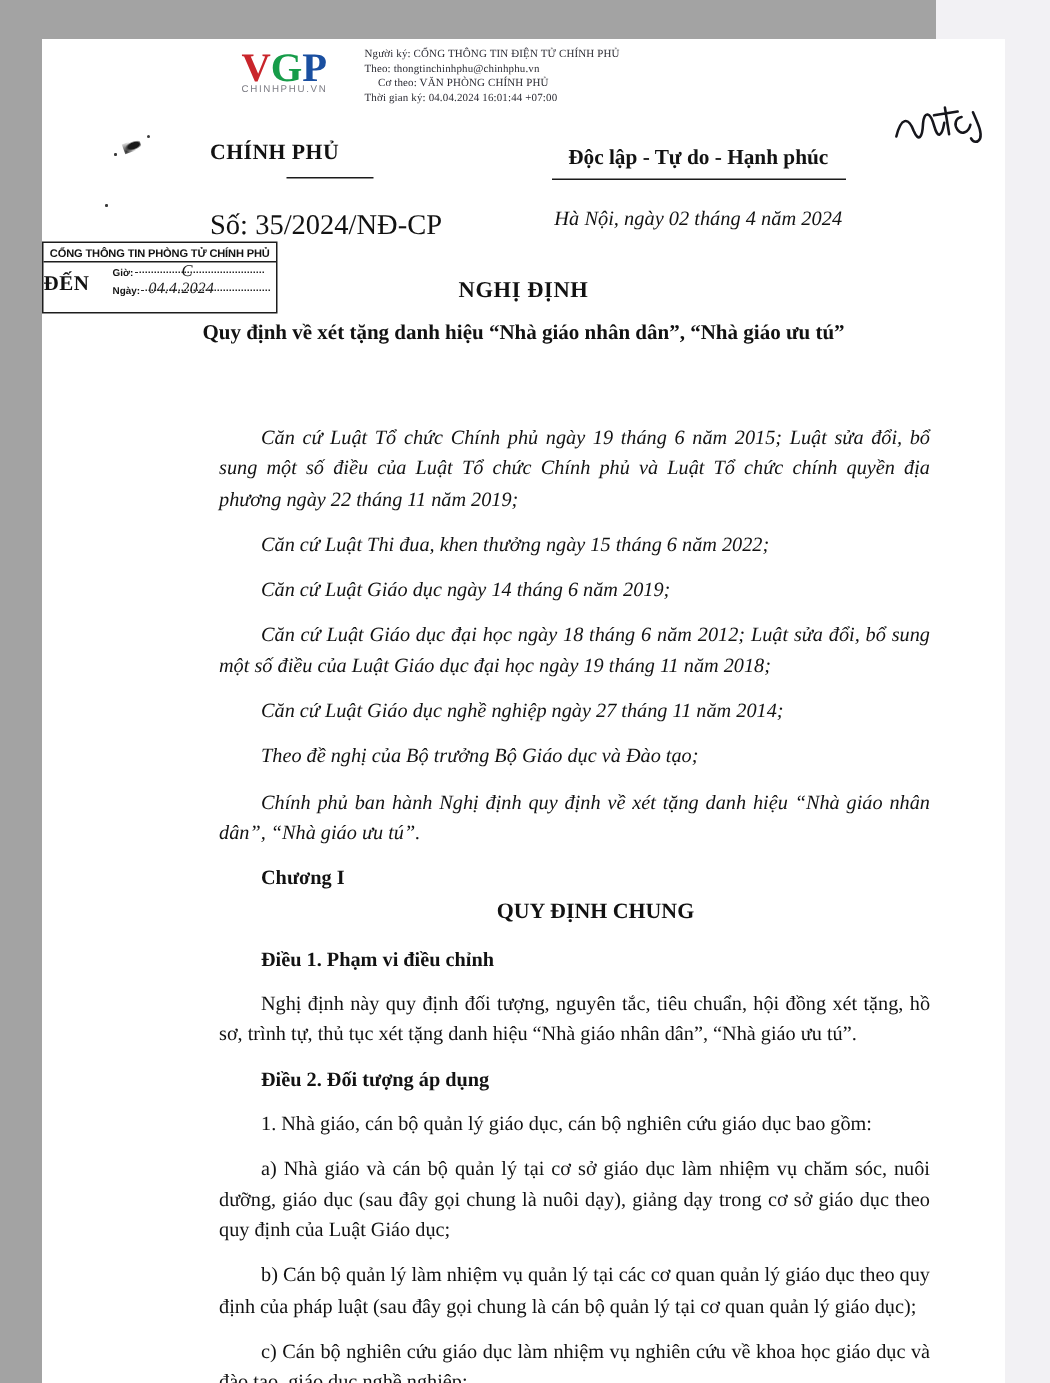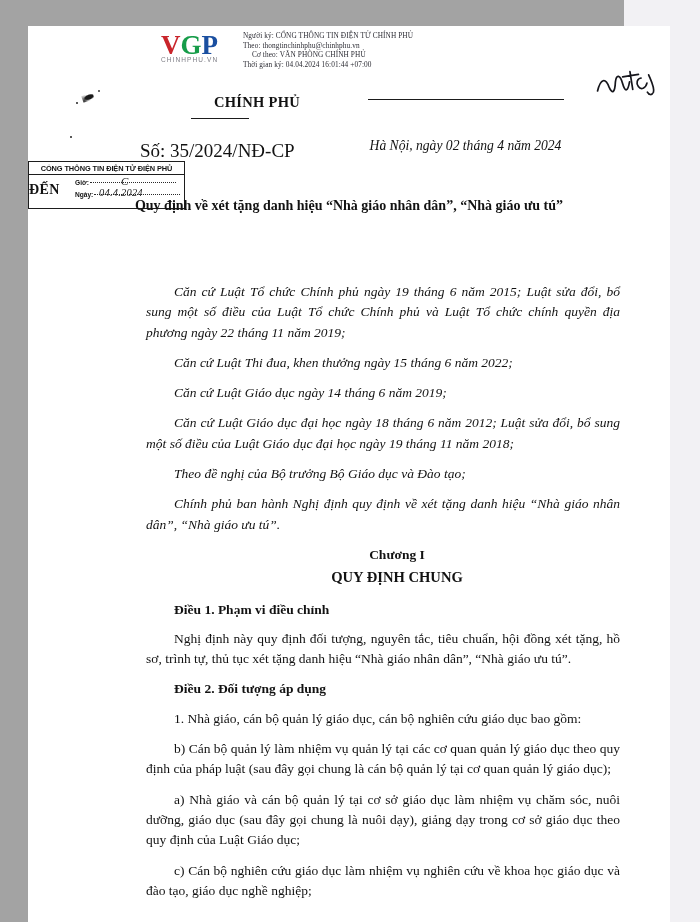--- a/index.html
+++ b/index.html
@@ -111,21 +111,21 @@
     position: absolute;
     left: 0;
     top: 68px;
     width: 642px;
   }
   .mh-left {
     position: absolute;
     left: 112px;
     top: 0;
     width: 160px;
-    text-align: right;
+    text-align: left;
   }
   .mh-right {
     position: absolute;
     left: 265px;
     top: 0;
     width: 345px;
     text-align: center;
   }
   .agency {
     font-weight: bold;
@@ -260,21 +260,20 @@
     line-height: 20.3px;
     text-align: justify;
     margin-top: 28px;
   }
   .body-text p {
     margin: 0 0 10px 0;
     text-indent: 28px;
   }
   .it { font-style: italic; }
   .center-head {
-    text-align: center;
     text-indent: 0;
     font-weight: bold;
     margin-bottom: 2px !important;
   }
   .center-head2 {
     text-align: center;
     text-indent: 0;
     font-weight: bold;
     font-size: 14.6px;
     margin-bottom: 12px !important;
@@ -319,60 +318,63 @@
                  M56 8 C58 16, 60 22, 58 26 C56 29, 53 28, 52 25" fill="none" stroke="#16161c" stroke-width="1.7" stroke-linecap="round"></path>
       </svg>
     </div>
 
     <div class="masthead">
       <div class="mh-left">
         <div class="agency">CHÍNH PHỦ</div>
         <div class="rule rule-short"></div>
       </div>
       <div class="mh-right">
+        <div class="motto">Độc lập - Tự do - Hạnh phúc</div>
         <div class="rule rule-long"></div>
       </div>
       <div class="doc-no">Số: 35/2024/NĐ-CP</div>
       <div class="place-date">Hà Nội, ngày 02 tháng 4 năm 2024</div>
     </div>
 
     <div class="stamp">
-      <div class="stamp-title">CỔNG THÔNG TIN ĐIỆN TỬ ĐIỆN PHỦ</div>
+      <div class="stamp-title">CỔNG THÔNG TIN PHÒNG TỬ CHÍNH PHỦ</div>
       <div class="stamp-body">
         <div class="stamp-den">ĐẾN</div>
         <div class="stamp-row r1">
           <span>Giờ:</span><span class="dots"></span>
         </div>
         <div class="stamp-row r2">
           <span>Ngày:</span><span class="dots"></span>
         </div>
         <div class="hand-val hand-gio">C</div>
         <div class="hand-val hand-ngay">04.4.2024</div>
       </div>
     </div>
 
     <div class="title-block">
+      <div class="title-main">NGHỊ ĐỊNH</div>
       <div class="title-sub">Quy định về xét tặng danh hiệu “Nhà giáo nhân dân”, “Nhà giáo ưu tú”</div>
     </div>
 
     <div class="body-text">
       <p class="it">Căn cứ Luật Tổ chức Chính phủ ngày 19 tháng 6 năm 2015; Luật sửa đổi, bổ sung một số điều của Luật Tổ chức Chính phủ và Luật Tổ chức chính quyền địa phương ngày 22 tháng 11 năm 2019;</p>
       <p class="it">Căn cứ Luật Thi đua, khen thưởng ngày 15 tháng 6 năm 2022;</p>
       <p class="it">Căn cứ Luật Giáo dục ngày 14 tháng 6 năm 2019;</p>
       <p class="it">Căn cứ Luật Giáo dục đại học ngày 18 tháng 6 năm 2012; Luật sửa đổi, bổ sung một số điều của Luật Giáo dục đại học ngày 19 tháng 11 năm 2018;</p>
+      <p class="it">Căn cứ Luật Giáo dục nghề nghiệp ngày 27 tháng 11 năm 2014;</p>
       <p class="it">Theo đề nghị của Bộ trưởng Bộ Giáo dục và Đào tạo;</p>
       <p class="it">Chính phủ ban hành Nghị định quy định về xét tặng danh hiệu “Nhà giáo nhân dân”,  “Nhà giáo ưu tú”.</p>
 
       <p class="center-head">Chương I</p>
       <p class="center-head2">QUY ĐỊNH CHUNG</p>
 
       <p class="art-head">Điều 1. Phạm vi điều chỉnh</p>
       <p>Nghị định này quy định đối tượng, nguyên tắc, tiêu chuẩn, hội đồng xét tặng, hồ sơ, trình tự, thủ tục xét tặng danh hiệu “Nhà giáo nhân dân”, “Nhà giáo ưu tú”.</p>
 
       <p class="art-head">Điều 2. Đối tượng áp dụng</p>
       <p>1. Nhà giáo, cán bộ quản lý giáo dục, cán bộ nghiên cứu giáo dục bao gồm:</p>
+      <p>a) Nhà giáo và cán bộ quản lý tại cơ sở giáo dục làm nhiệm vụ chăm sóc, nuôi dưỡng, giáo dục (sau đây gọi chung là nuôi dạy), giảng dạy trong cơ sở giáo dục theo quy định của Luật Giáo dục;</p>
       <p>b) Cán bộ quản lý làm nhiệm vụ quản lý tại các cơ quan quản lý giáo dục theo quy định của pháp luật (sau đây gọi chung là cán bộ quản lý tại cơ quan quản lý giáo dục);</p>
-      <p>a) Nhà giáo và cán bộ quản lý tại cơ sở giáo dục làm nhiệm vụ chăm sóc, nuôi dưỡng, giáo dục (sau đây gọi chung là nuôi dạy), giảng dạy trong cơ sở giáo dục theo quy định của Luật Giáo dục;</p>
       <p>c) Cán bộ nghiên cứu giáo dục làm nhiệm vụ nghiên cứu về khoa học giáo dục và đào tạo, giáo dục nghề nghiệp;</p>
     </div>
 
   </div>
 </div>
 
 </body></html>

